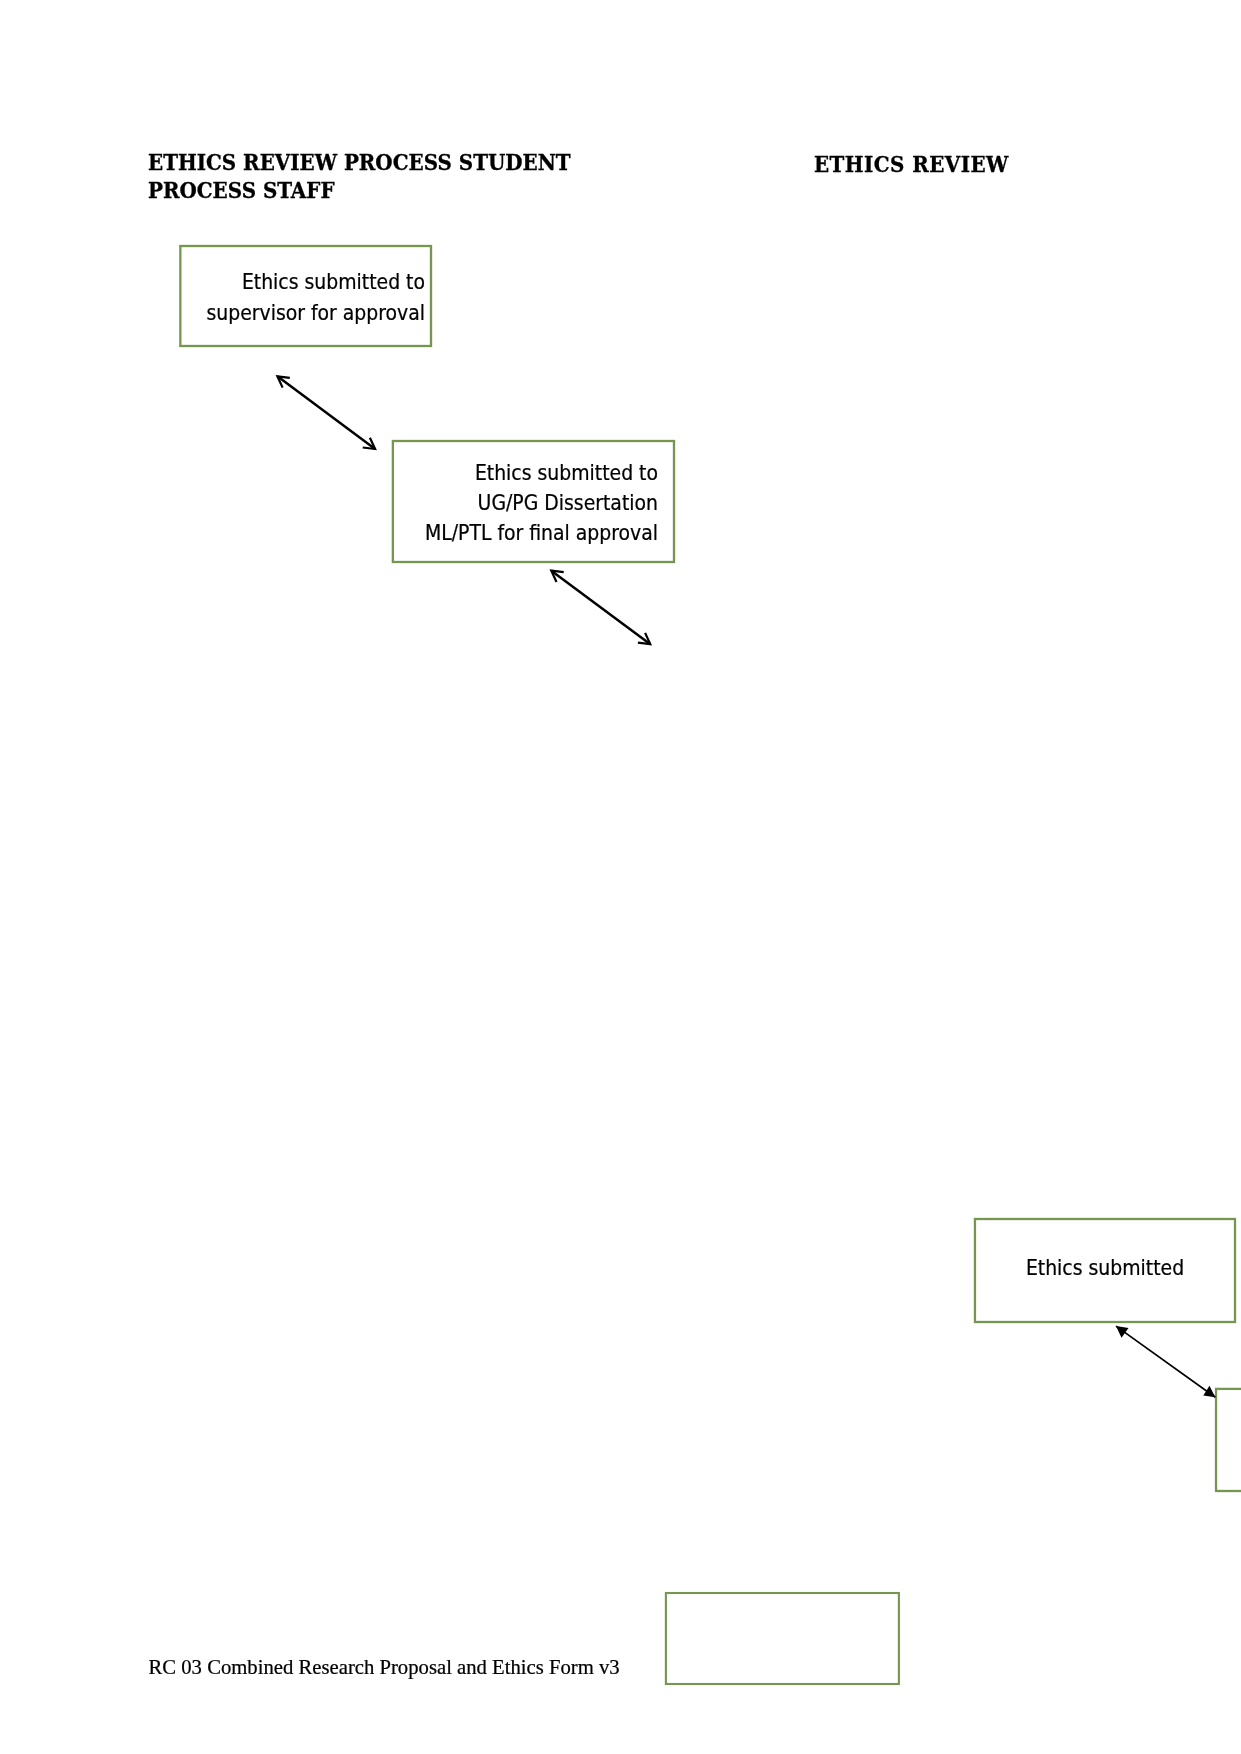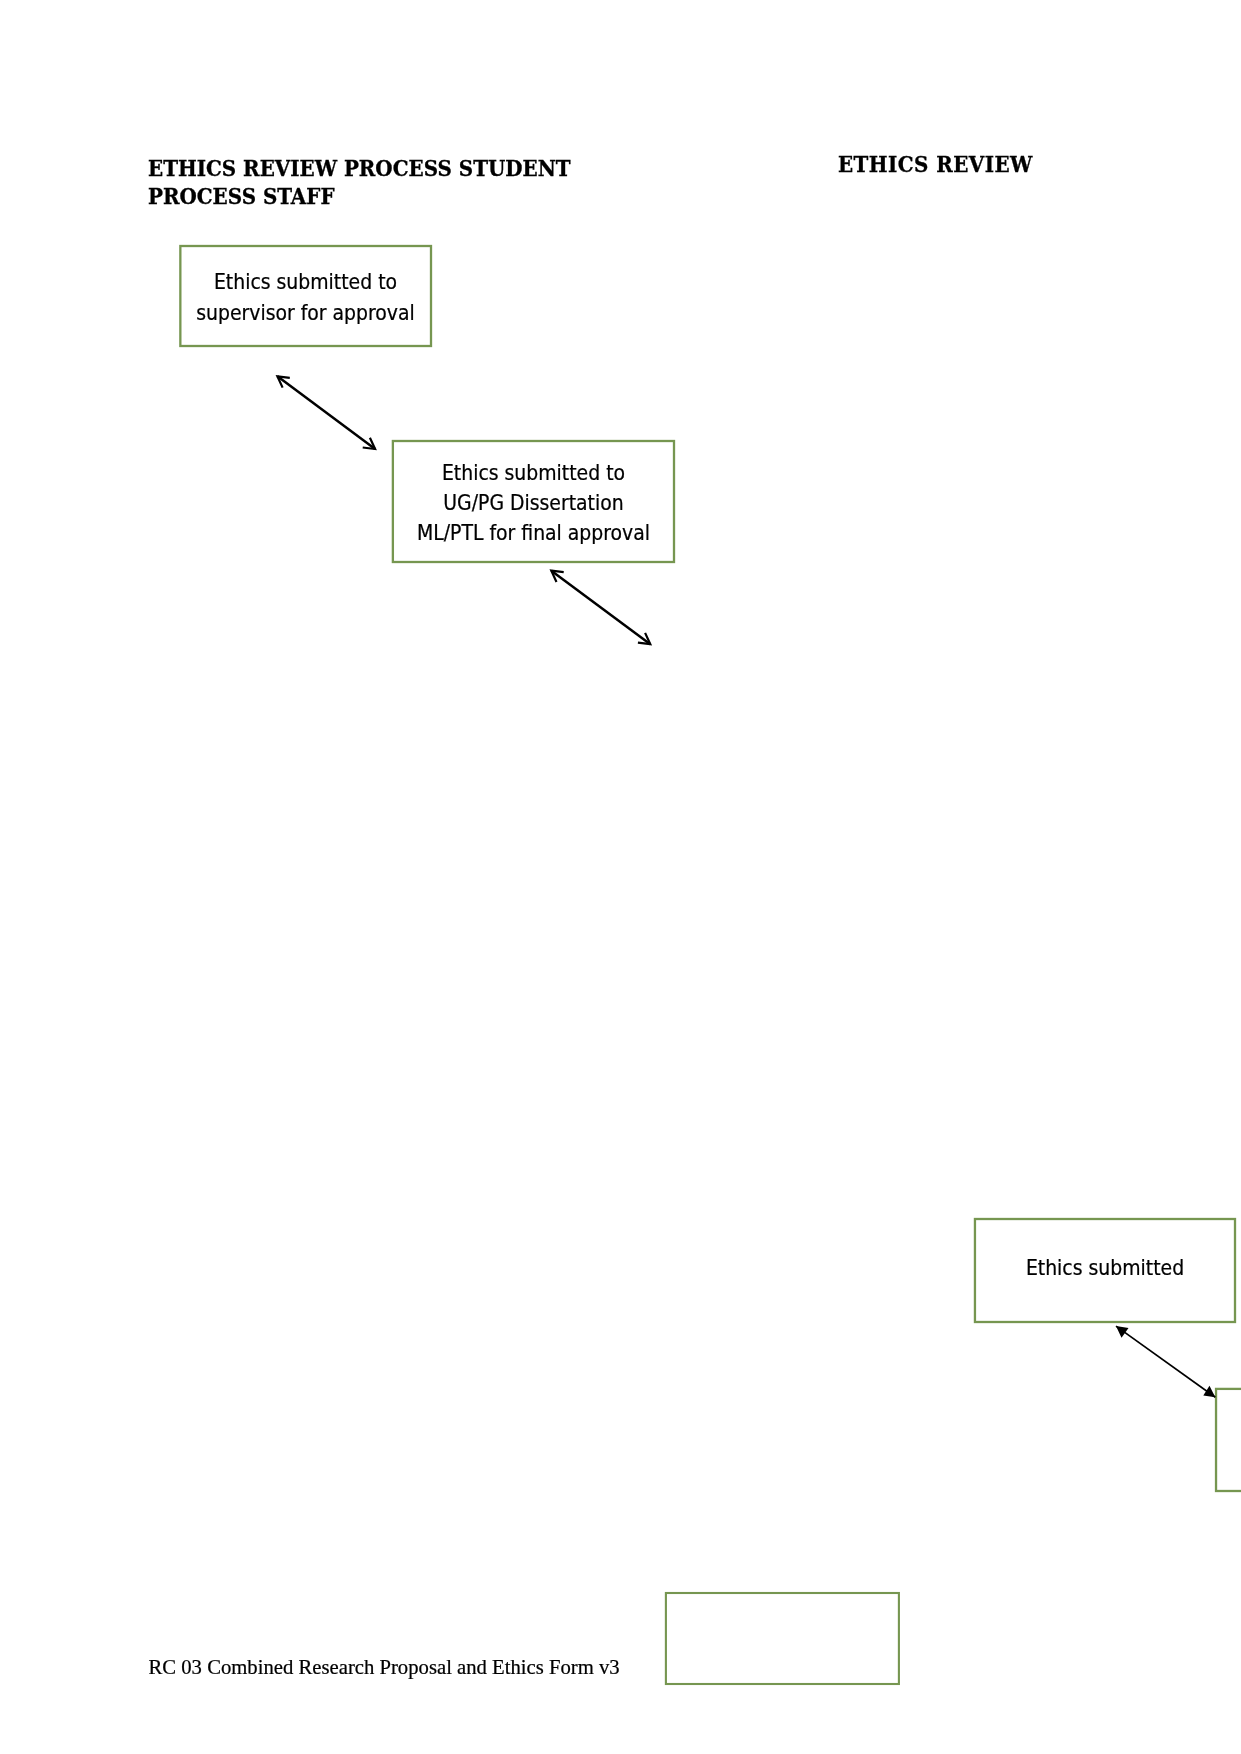--- a/index.html
+++ b/index.html
@@ -22,21 +22,21 @@
     font-size:22.1px;
     line-height:28px;
   }
   .flowbox{
     position:absolute;
     -webkit-text-stroke:0.22px #000000;
     box-sizing:border-box;
     display:flex;
     align-items:center;
     justify-content:center;
-    text-align:center;
+    text-align:right;
     font-family:"DejaVu Sans",sans-serif;
     font-stretch:condensed;
     color:#000000;
     font-size:20.95px;
     line-height:30px;
   }
   .footer{
     position:absolute;
     -webkit-text-stroke:0.22px #000000;
     font-family:Liberation Serif, serif;
@@ -46,22 +46,22 @@
     font-size:20.7px;
     line-height:24px;
   }
   svg.artwork{
     position:absolute;left:0;top:0;
     width:1241px;height:1754px;
     overflow:hidden;
     pointer-events:none;
   }
   
-  #heading-student{left:148px;top:154px;}
-  #heading-staff{left:838px;top:150px;letter-spacing:0.45px;}
+  #heading-student{left:148px;top:148px;}
+  #heading-staff{left:814px;top:150px;letter-spacing:0.45px;}
   #box-supervisor{left:180px;top:246px;width:251px;height:100px;line-height:30.6px;padding:3px 6px 0;}
   #box-mlptl{left:393px;top:441px;width:281px;height:121px;padding:2px 16px 0;}
   #box-ethics-submitted{left:975px;top:1219px;width:260px;height:103px;padding:2px 0 8px;}
   #box-partial-right{left:1216px;top:1389px;width:120px;height:102px;}
   #box-empty-bottom{left:666px;top:1593px;width:233px;height:91px;}
   #footer-text{left:148.5px;top:1655px;}
 </style>
 </head>
 <body>
 

